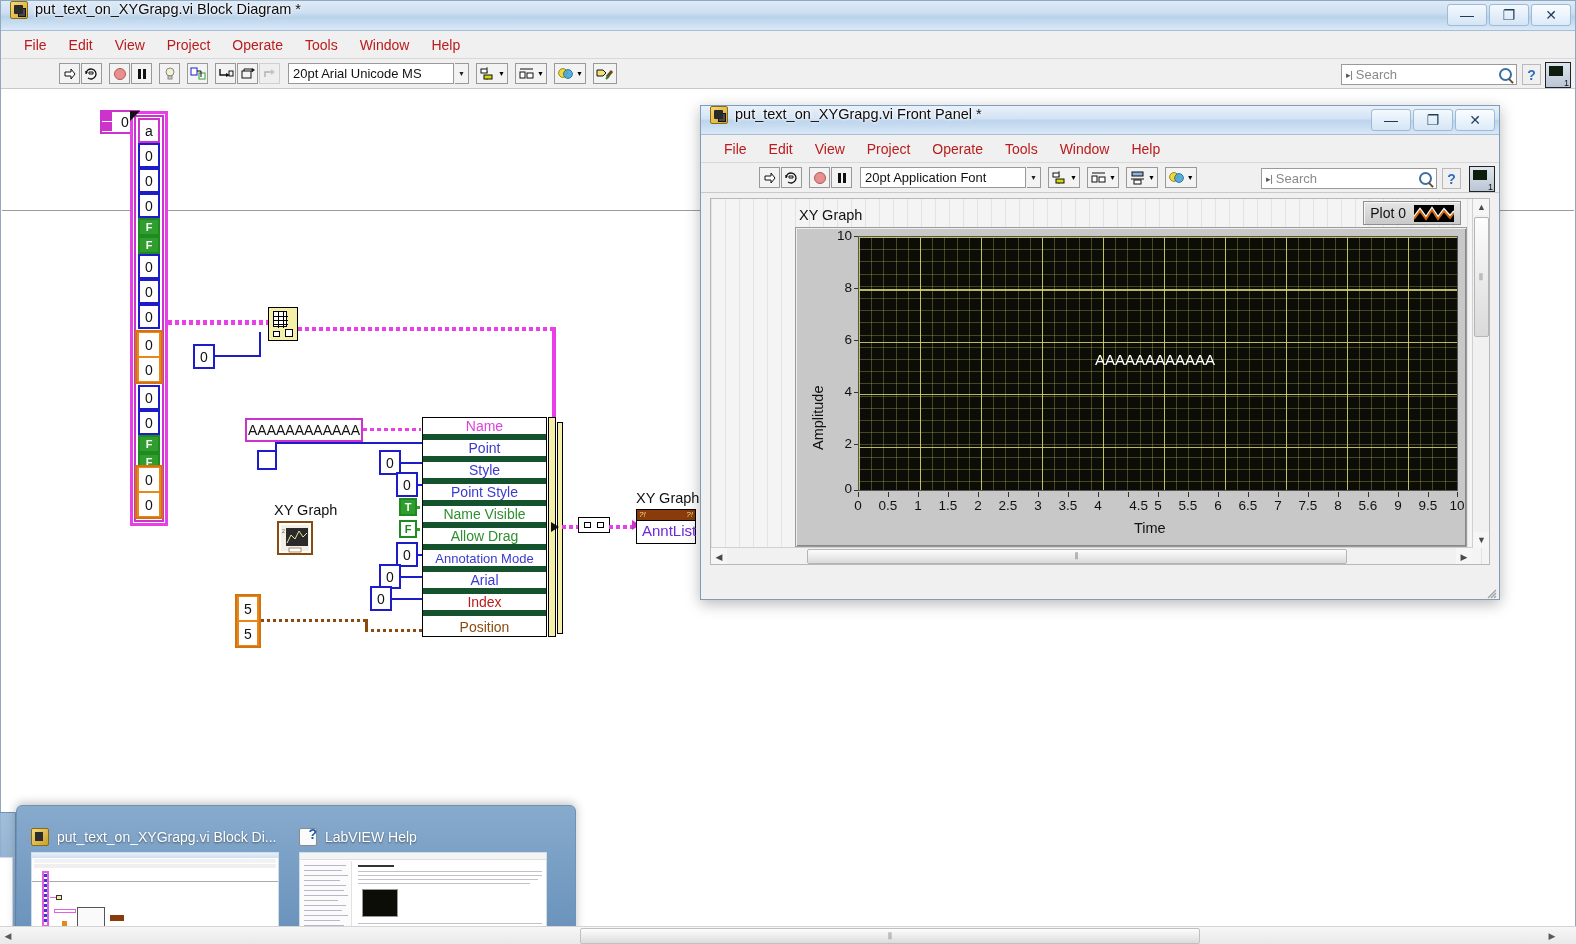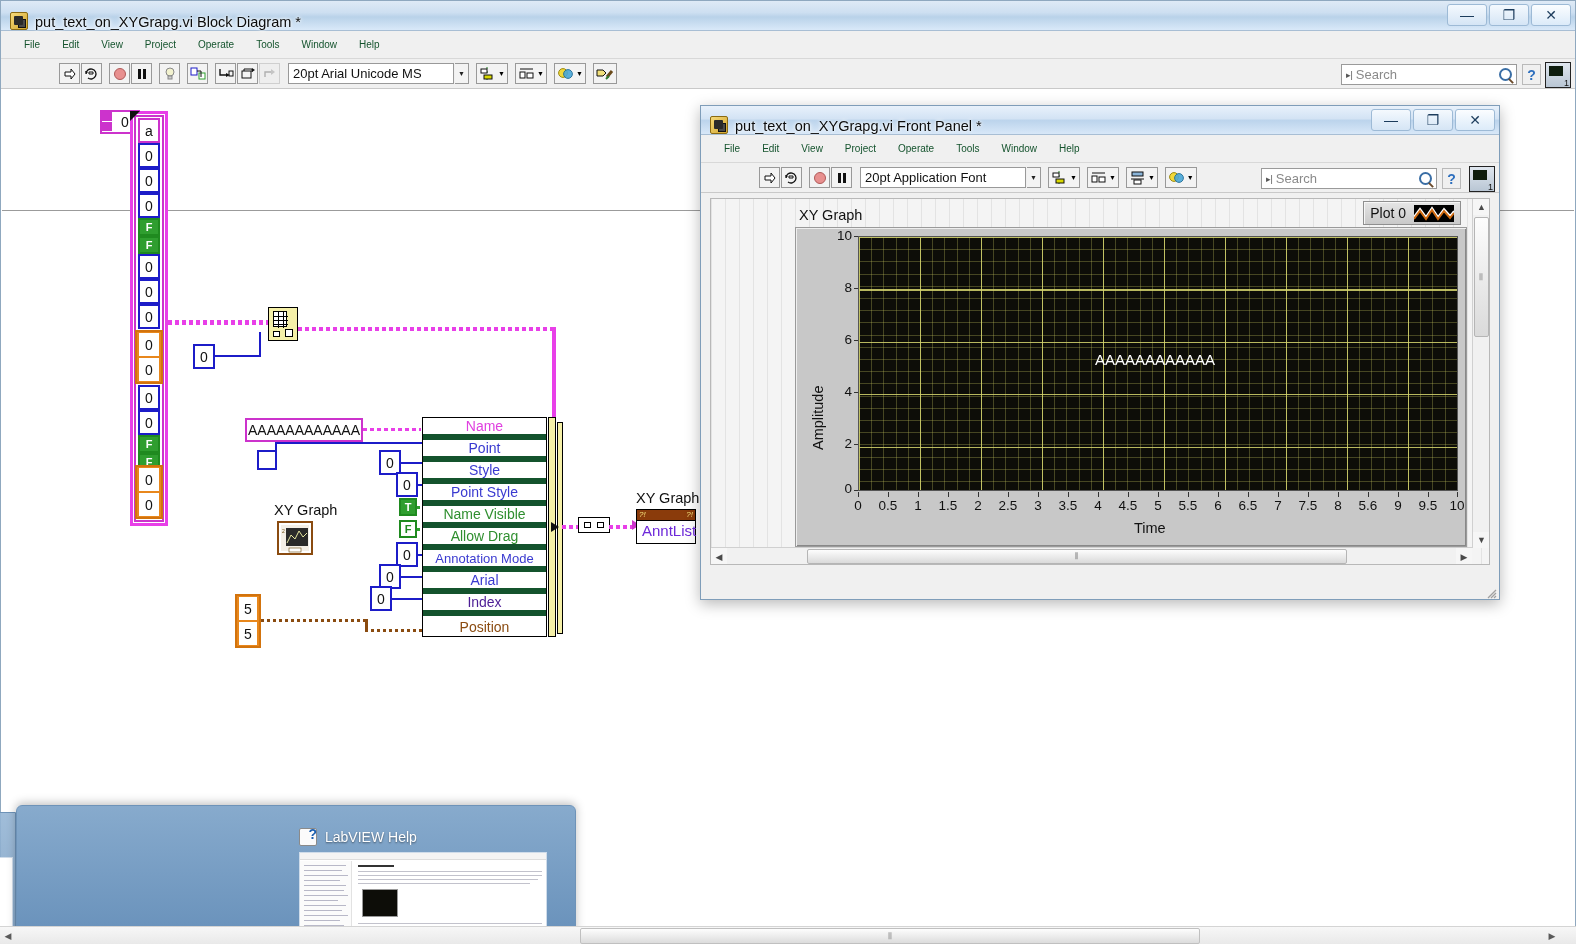--- a/index.html
+++ b/index.html
@@ -16,21 +16,21 @@
   
   #bd-window {
     position:absolute; left:0; top:0; width:1576px; height:940px;
     background:#fff;
     border:1px solid #8fa8bf;
   }
   .titlebar {
     height:30px; position:relative;
     background:linear-gradient(to bottom,#e8f1fb 0%, #d3e3f4 45%, #bcd4ec 52%, #d8e8f8 100%);
     border-bottom:1px solid #a8bed4;
-    display:flex; align-items:flex-end;
+    display:flex; align-items:flex-start;
   }
   #bd-window > .titlebar {
     background:linear-gradient(to bottom,#dfeaf6 0%,#cddff1 40%,#b9d2e9 55%,#d9e9f9 100%);
   }
   .tb-icon {
     width:18px; height:18px; margin-left:9px; margin-right:7px;
     background:linear-gradient(135deg,#f5d97a,#d2a62e);
     border:1px solid #8a6a12; border-radius:2px;
     position:relative; flex:none;
   }
@@ -55,21 +55,21 @@
     font-size:13px; color:#1c3c5c; cursor:default;
   }
   .tb-btn.close { background:linear-gradient(to bottom,#fbfdff,#dcebf9); }
   .tb-btn span { pointer-events:none; font-size:14px; }
 
   
   .menubar {
     height:28px; display:flex; align-items:center; padding-left:12px;
     background:#f0f0f0; border-bottom:1px solid #d8d8d8;
   }
-  .menu-item { font-size:10px; color:#14532d; padding:2px 11px; cursor:default; }
+  .menu-item { font-size:14px; color:#b91c1c; padding:2px 11px; cursor:default; }
 
   
   .toolbar {
     height:30px; display:flex; align-items:center; padding-left:58px;
     background:#f0f0f0; border-bottom:1px solid #c9c9c9; position:relative;
   }
   .tool-grp { display:flex; align-items:center; }
   .tbtn {
     width:21px;height:21px;margin-right:1px;
     border:1px solid #999; background:#f3f3f3;
@@ -523,21 +523,21 @@
 
       <div class="bundle-fields" style="left:420px;top:325px;width:125px;height:220px;">
         <div class="bfield" style="color:#e040e0;">Name</div>
         <div class="bfield" style="color:#3a3ad0;">Point</div>
         <div class="bfield" style="color:#3a3ad0;">Style</div>
         <div class="bfield" style="color:#3a3ad0;">Point Style</div>
         <div class="bfield" style="color:#2f8f2f;">Name Visible</div>
         <div class="bfield" style="color:#2f8f2f;">Allow Drag</div>
         <div class="bfield" style="color:#3a3ad0;font-size:13px;">Annotation Mode</div>
         <div class="bfield" style="color:#3a3ad0;">Arial</div>
-        <div class="bfield" style="color:#4c1d95;">Index</div>
+        <div class="bfield" style="color:#b91c1c;">Index</div>
         <div class="bfield" style="color:#8a4b10;">Position</div>
       </div>
       <div class="bundle-bar" style="left:546px;top:325px;width:8px;height:220px;"></div>
       <div class="bundle-bar" style="left:555px;top:330px;width:6px;height:212px;"></div>
 
       <div style="position:absolute;left:549px;top:430px;width:0;height:0;border-top:5px solid transparent;border-bottom:5px solid transparent;border-left:8px solid #111;"></div>
       <div class="wire pinkdash" style="left:560px;top:433px;width:18px;height:4px;"></div>
 
       <div class="smallnode" style="left:576px;top:425px;width:32px;height:16px;">
         <span class="sq"></span>
@@ -711,21 +711,21 @@
         <div class="xtick" style="left:162px;top:270px;width:40px;">2</div>
         <div class="xtickmark" style="left:212px;top:264px;"></div>
         <div class="xtick" style="left:192px;top:270px;width:40px;">2.5</div>
         <div class="xtickmark" style="left:242px;top:264px;"></div>
         <div class="xtick" style="left:222px;top:270px;width:40px;">3</div>
         <div class="xtickmark" style="left:272px;top:264px;"></div>
         <div class="xtick" style="left:252px;top:270px;width:40px;">3.5</div>
         <div class="xtickmark" style="left:302px;top:264px;"></div>
         <div class="xtick" style="left:282px;top:270px;width:40px;">4</div>
         <div class="xtickmark" style="left:332px;top:264px;"></div>
-        <div class="xtick" style="left:312px;top:270px;width:40px;">4.5</div>
+        <div class="xtick" style="left:312px;top:270px;width:40px;text-align:right;">4.5</div>
         <div class="xtickmark" style="left:362px;top:264px;"></div>
         <div class="xtick" style="left:342px;top:270px;width:40px;">5</div>
         <div class="xtickmark" style="left:392px;top:264px;"></div>
         <div class="xtick" style="left:372px;top:270px;width:40px;">5.5</div>
         <div class="xtickmark" style="left:422px;top:264px;"></div>
         <div class="xtick" style="left:402px;top:270px;width:40px;">6</div>
         <div class="xtickmark" style="left:452px;top:264px;"></div>
         <div class="xtick" style="left:432px;top:270px;width:40px;">6.5</div>
         <div class="xtickmark" style="left:482px;top:264px;"></div>
         <div class="xtick" style="left:462px;top:270px;width:40px;">7</div>
@@ -767,20 +767,42 @@
   <div id="thumb-popup-left">
 
     <div style="position:absolute;left:2px;top:44px;width:28px;height:80px;background:#fff;border:1px solid #cfdcea;overflow:hidden;">
       
       
     </div>
   </div>
 
   <div id="thumb-popup">
 
+    <div class="thumb-entry" style="left:14px;">
+      <div class="thumb-hdr">
+        <span class="ico vi"></span>
+        <span class="txt">put_text_on_XYGrapg.vi Block Di...</span>
+      </div>
+      <div class="thumb-img">
+        <div class="mini-diagram">
+          <div style="position:absolute;left:0;top:0;right:0;height:5px;background:linear-gradient(to bottom,#e6f0fa,#cfe0f2);"></div>
+          <div style="position:absolute;left:2px;top:6px;right:2px;height:4px;background:#f2f2f2;"></div>
+          <div style="position:absolute;left:2px;top:11px;right:2px;height:4px;background:#efefef;"></div>
+          <div style="position:absolute;left:0;top:28px;right:0;height:1px;background:#aaa;"></div>
+          <div style="position:absolute;left:10px;top:18px;width:7px;height:56px;border:2px solid #e060e0;"></div>
+          <div style="position:absolute;left:12px;top:21px;width:3px;height:50px;background:repeating-linear-gradient(to bottom,#3a3ad0 0 3px,#fff 3px 5px);"></div>
+          <div style="position:absolute;left:24px;top:42px;width:6px;height:5px;background:#f0e9a8;border:1px solid #333;"></div>
+          <div style="position:absolute;left:18px;top:44px;width:6px;height:1px;background:#e060e0;"></div>
+          <div style="position:absolute;left:22px;top:56px;width:22px;height:4px;border:1px solid #e060e0;"></div>
+          <div style="position:absolute;left:45px;top:54px;width:28px;height:22px;border:1px solid #555;background:#fafafa;"></div>
+          <div style="position:absolute;left:78px;top:62px;width:14px;height:6px;background:#8a3b0b;"></div>
+          <div style="position:absolute;left:30px;top:68px;width:5px;height:7px;background:#e8871c;"></div>
+        </div>
+      </div>
+    </div>
 
     <div class="thumb-entry" style="left:282px;">
       <div class="thumb-hdr">
         <span class="ico help"></span>
         <span class="txt">LabVIEW Help</span>
       </div>
       <div class="thumb-img">
         <div class="mini-help">
           <div style="position:absolute;left:0;top:0;right:0;height:7px;background:#f4f4f4;border-bottom:1px solid #ddd;"></div>
           <div style="position:absolute;left:0;top:8px;width:52px;bottom:0;background:#fbfbfb;border-right:1px solid #e2e2e2;"></div>

